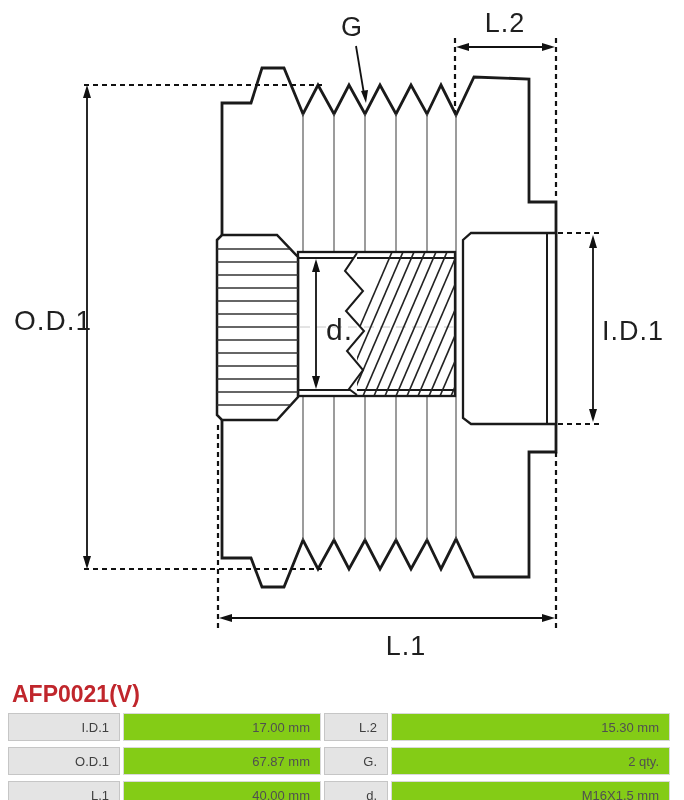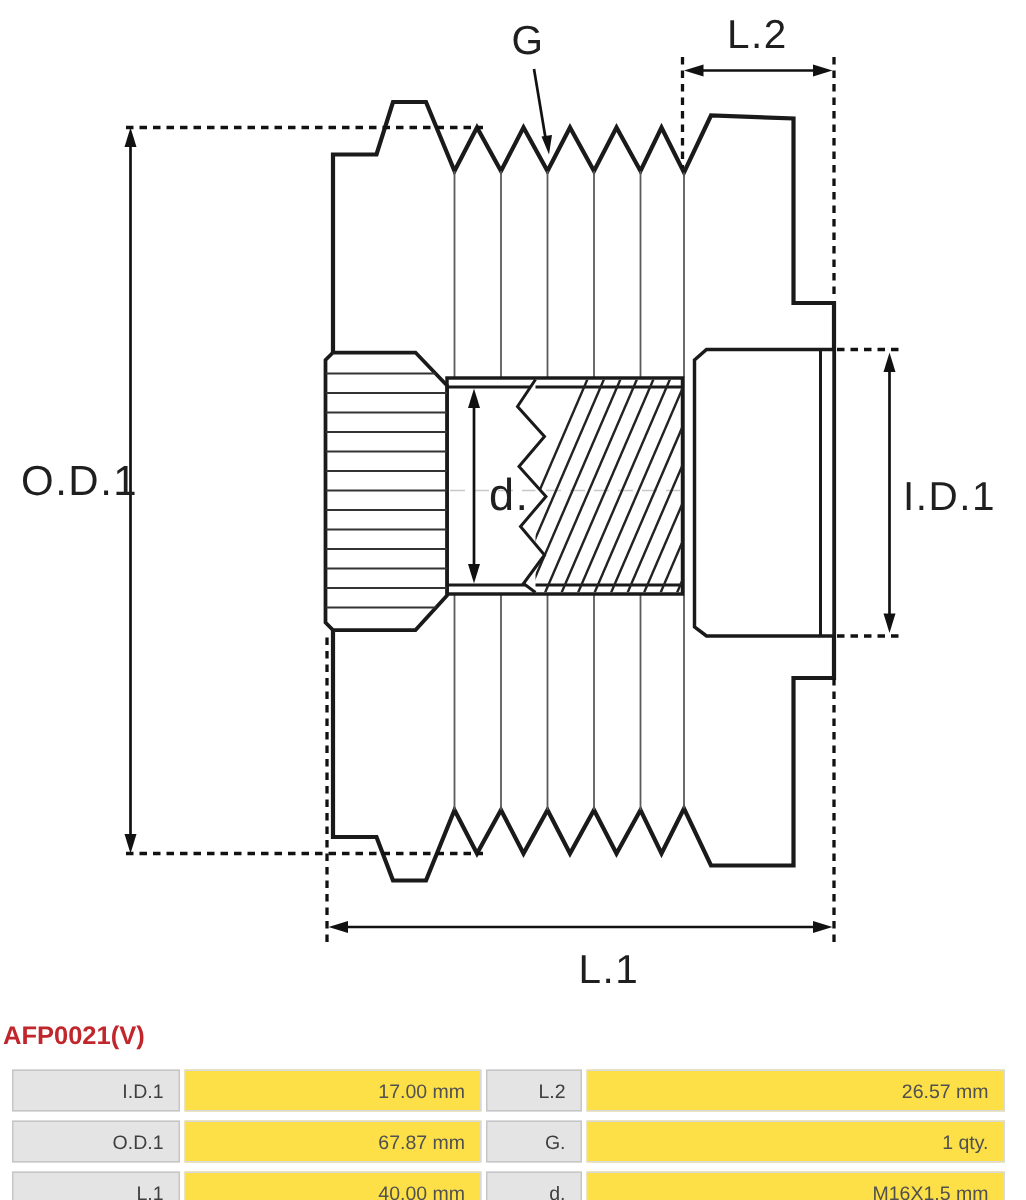--- a/index.html
+++ b/index.html
@@ -1,27 +1,27 @@
 <!DOCTYPE html>
 <html><head>
 <meta charset="utf-8">
 <style>
   html,body{margin:0;padding:0;background:#fff;}
   #page{position:relative;width:684px;height:800px;background:#fff;overflow:hidden;
         font-family:"Liberation Sans",sans-serif;}
   #watermark{position:absolute;left:2px;top:1px;width:60px;height:7px;opacity:.5;
 "    "background:repeating-linear-gradient(90deg,#ddd 0 2px,#f5f5f5 2px 4px);}
   svg text{font-family:"Liberation Sans",sans-serif;font-weight:400;letter-spacing:1px;fill:#1f1f1f;}
-  #part-number{position:absolute;left:2px;top:681px;font-size:17px;font-weight:700;text-align:right;}
+  #part-number{position:absolute;left:12px;top:681px;font-size:23px;font-weight:700;text-align:right;}
   table.spec{position:absolute;left:8px;top:710px;width:668px;
              border-collapse:separate;border-spacing:3px 6px;margin:-3px 0 0 -3px;
              font-size:13px;table-layout:fixed;}
   table.spec td{padding:4px 10px;text-align:right;height:18px;vertical-align:middle;}
   td.lbl{background:#e4e4e4;border:1px solid #c6c6c6;color:#3f3f3f;}
-  td.val{background:#fde047;border:1px solid #d9d9d9;color:#505050;}
+  td.val{background:#84cc16;border:1px solid #d9d9d9;color:#505050;}
   col.c-l1{width:112px;} col.c-v1{width:198px;} col.c-l2{width:64px;} col.c-v2{width:auto;}
 </style>
 </head>
 <body>
 
 <div id="page">
 
   <div id="watermark"></div>
 
   <svg width="684" height="676" viewBox="0 0 684 676" style="position:absolute;left:0;top:0;">
@@ -155,27 +155,27 @@
       <col class="c-l1">
         <col class="c-v1">
         <col class="c-l2">
         <col class="c-v2">
     </colgroup>
     <tbody>
       <tr>
         <td class="lbl">I.D.1</td>
         <td class="val">17.00 mm</td>
         <td class="lbl">L.2</td>
-        <td class="val">26.57 mm</td>
+        <td class="val">15.30 mm</td>
       </tr>
       <tr>
         <td class="lbl">O.D.1</td>
         <td class="val">67.87 mm</td>
         <td class="lbl">G.</td>
-        <td class="val">1 qty.</td>
+        <td class="val">2 qty.</td>
       </tr>
       <tr>
         <td class="lbl">L.1</td>
         <td class="val">40.00 mm</td>
         <td class="lbl">d.</td>
         <td class="val">M16X1.5 mm</td>
       </tr>
     </tbody>
   </table>
 

